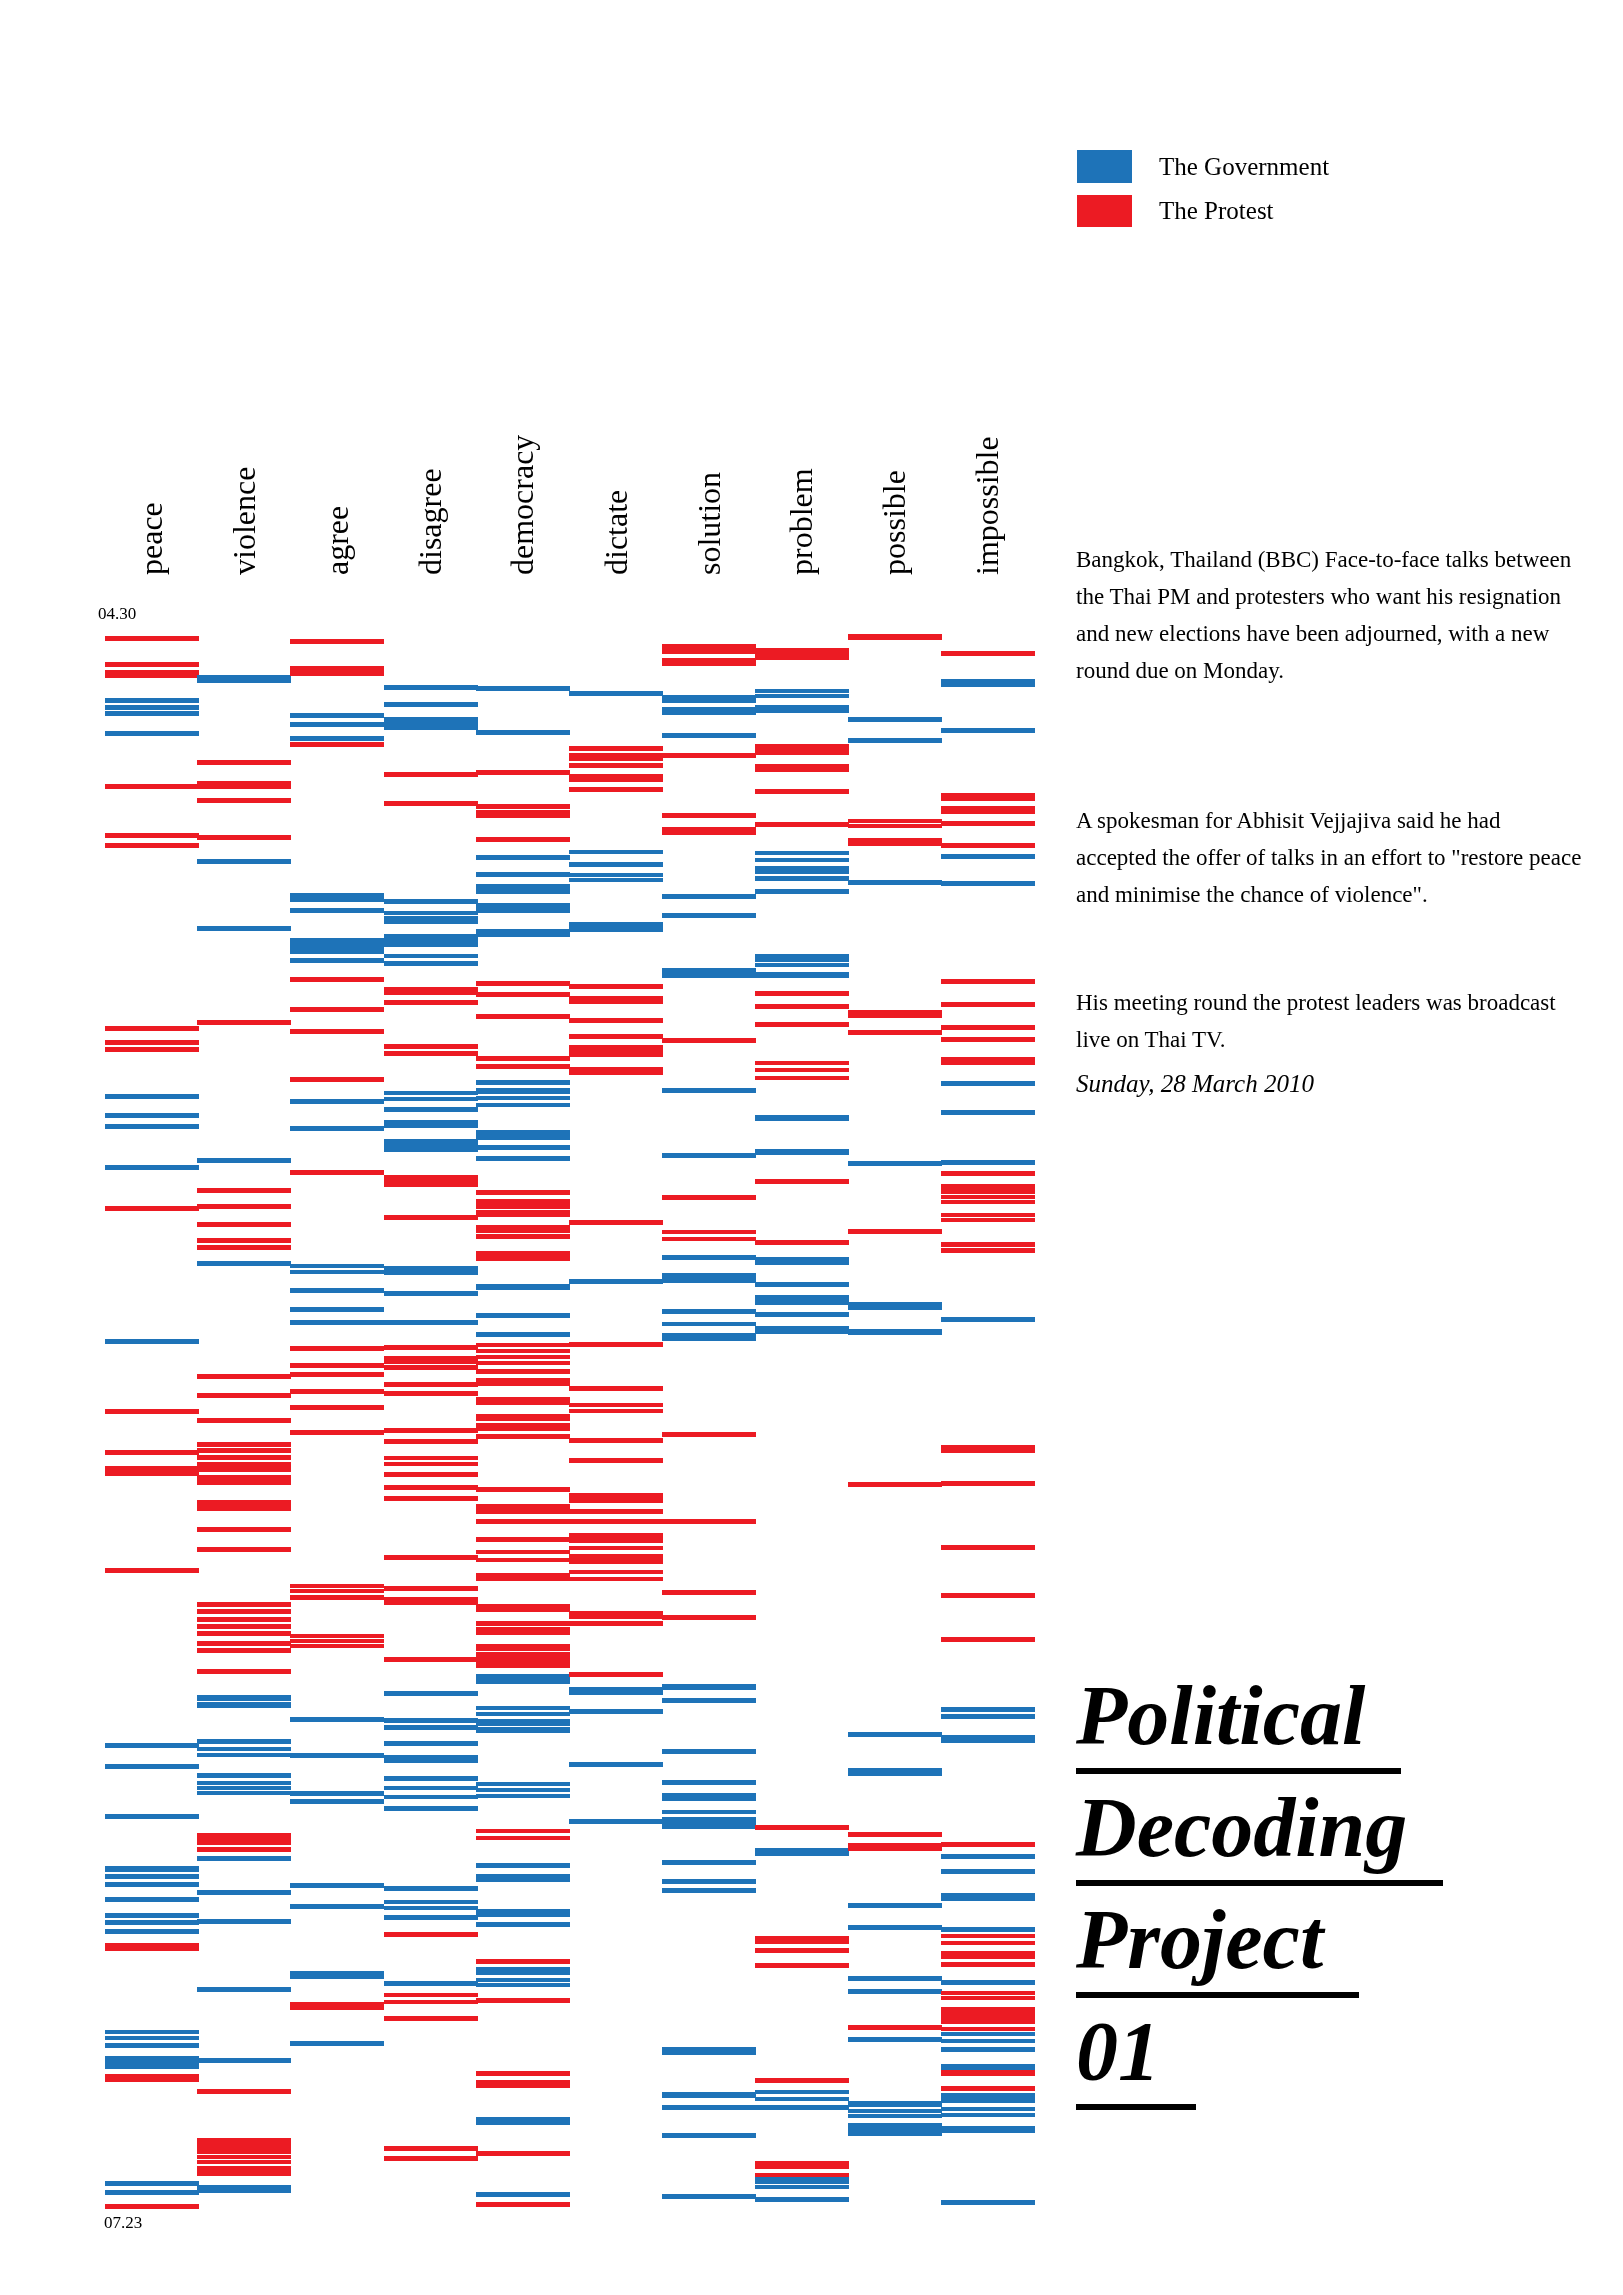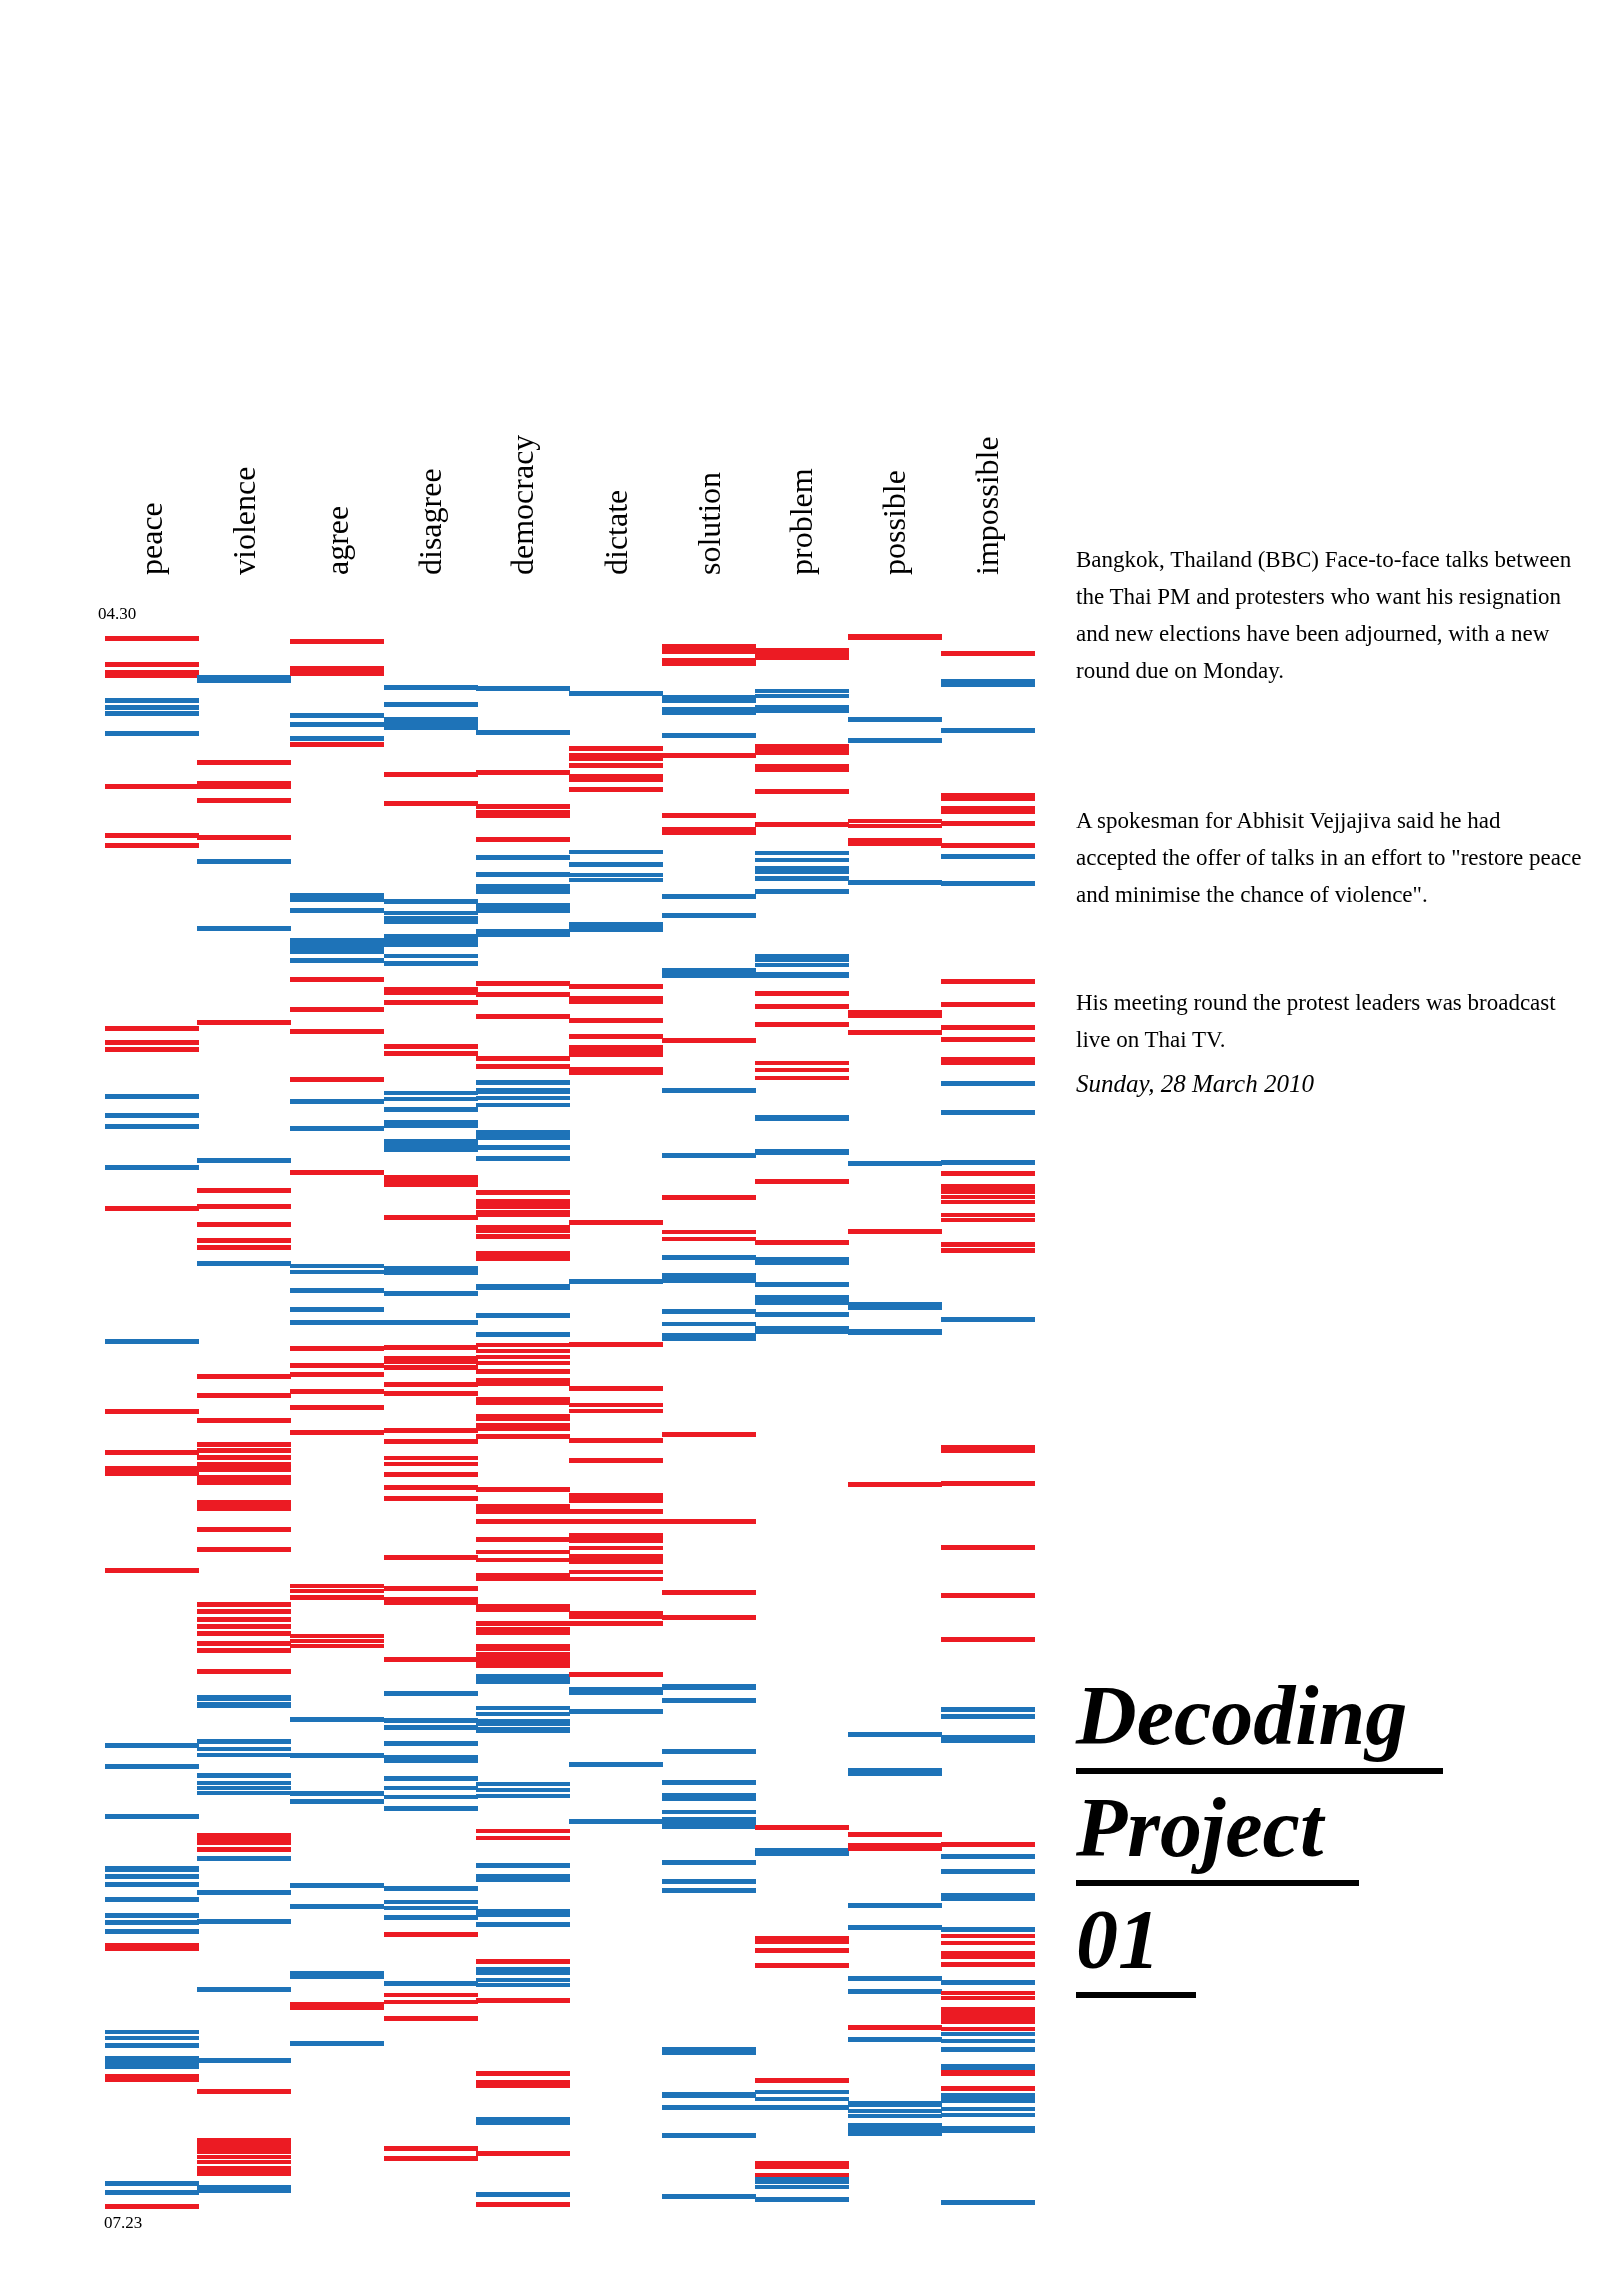--- a/index.html
+++ b/index.html
@@ -35,20 +35,30 @@
   #project-title{position:absolute;left:1076px;top:1674px;}
   .title-line{height:112px;}
   .title-line span{display:inline-block;font-size:84px;line-height:1;font-style:italic;font-weight:600;
                    border-bottom:6.3px solid #000;padding:0 36px 9.5px 0;}
 </style>
 </head>
 <body>
 
 <div id="poster">
 
+  <div class="legend">
+    <div class="legend-row">
+      <span class="swatch gov"></span>
+      <span class="legend-label">The Government</span>
+    </div>
+    <div class="legend-row">
+      <span class="swatch pro"></span>
+      <span class="legend-label">The Protest</span>
+    </div>
+  </div>
 
   <div id="col-labels">
       <span class="col-label" style="left: 132px;">peace</span>
       <span class="col-label" style="left: 225px;">violence</span>
       <span class="col-label" style="left: 318px;">agree</span>
       <span class="col-label" style="left: 411px;">disagree</span>
       <span class="col-label" style="left: 503px;">democracy</span>
       <span class="col-label" style="left: 597px;">dictate</span>
       <span class="col-label" style="left: 690px;">solution</span>
       <span class="col-label" style="left: 782px;">problem</span>
@@ -573,19 +583,20 @@
       <div class="band b" style="left: 941px; top: 2126px; width: 94px; height: 7.1px;"></div>
       <div class="band b" style="left: 941px; top: 2200px; width: 94px; height: 4.8px;"></div>
     </div>
 
   <p class="article-block body-par" id="par-1">Bangkok, Thailand (BBC) Face-to-face talks between the Thai PM and protesters who want his resignation and new elections have been adjourned, with a new round due on Monday.</p>
   <p class="article-block body-par" id="par-2">A spokesman for Abhisit Vejjajiva said he had accepted the offer of talks in an effort to "restore peace and minimise the chance of violence".</p>
   <p class="article-block body-par" id="par-3">His meeting round the protest leaders was broadcast live on Thai TV.</p>
   <div class="date-line">Sunday, 28 March 2010</div>
 
   <div id="project-title">
+      <div class="title-line"><span>Political</span></div>
       <div class="title-line"><span>Decoding</span></div>
       <div class="title-line"><span>Project</span></div>
       <div class="title-line"><span>01</span></div>
     </div>
 
 </div>
 
 
 </body></html>

